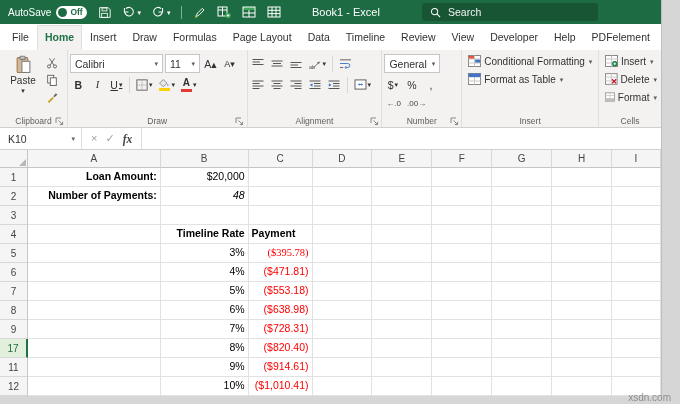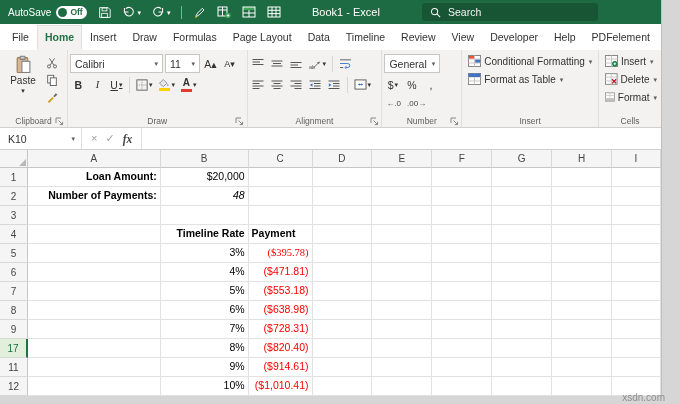--- a/index.html
+++ b/index.html
@@ -75,21 +75,21 @@
     font-size:10px;color:#444;display:flex;align-items:center;justify-content:center;cursor:default}
   .rowhead.selected{background:#E2EFDA;color:#1E6B42;border-right:2px solid #217346}
   .cell{border-right:1px solid #E2E2E2;border-bottom:1px solid #E2E2E2;font-size:10.5px;color:#000;line-height:17px;
     padding:0 3px;white-space:nowrap;overflow:hidden;cursor:cell}
   .cell.bold{font-weight:700}
   .cell.red{color:#FF0000}
 
   
   .gutter-right{position:absolute;right:0;top:0;width:18px;height:404px;background:#D6D6D6}
   .gutter-bottom{position:absolute;left:0;top:396px;width:680px;height:8px;background:#D6D6D6}
-  .watermark{position:absolute;right:15px;top:392px;font-size:10px;color:#8E8E8E;z-index:9}
+  .watermark{position:absolute;right:9px;top:392px;font-size:10px;color:#8E8E8E;z-index:9}
 </style>
 </head>
 <body>
 
 <div class="stage">
   <div class="app">
 
     <div class="titlebar">
       <div class="autosave">
         <span>AutoSave</span>

